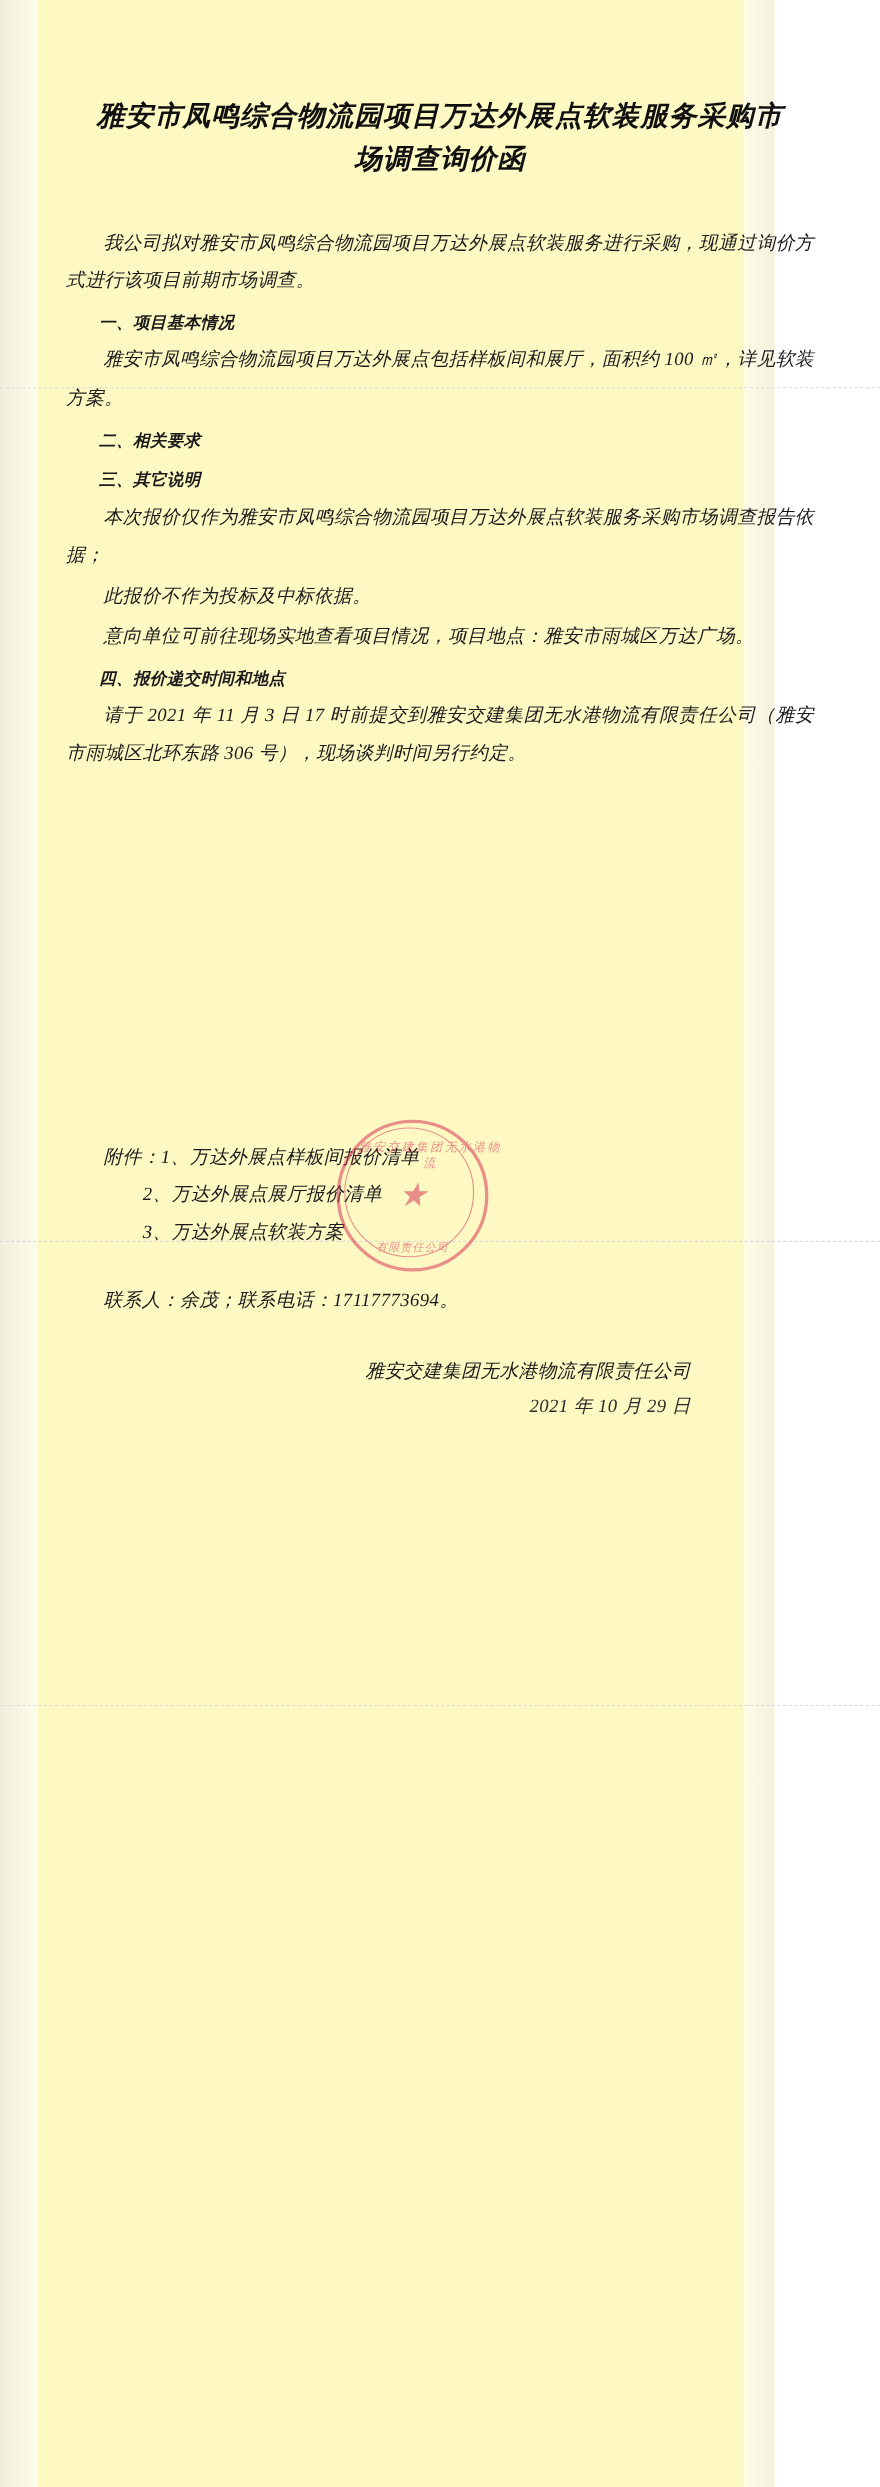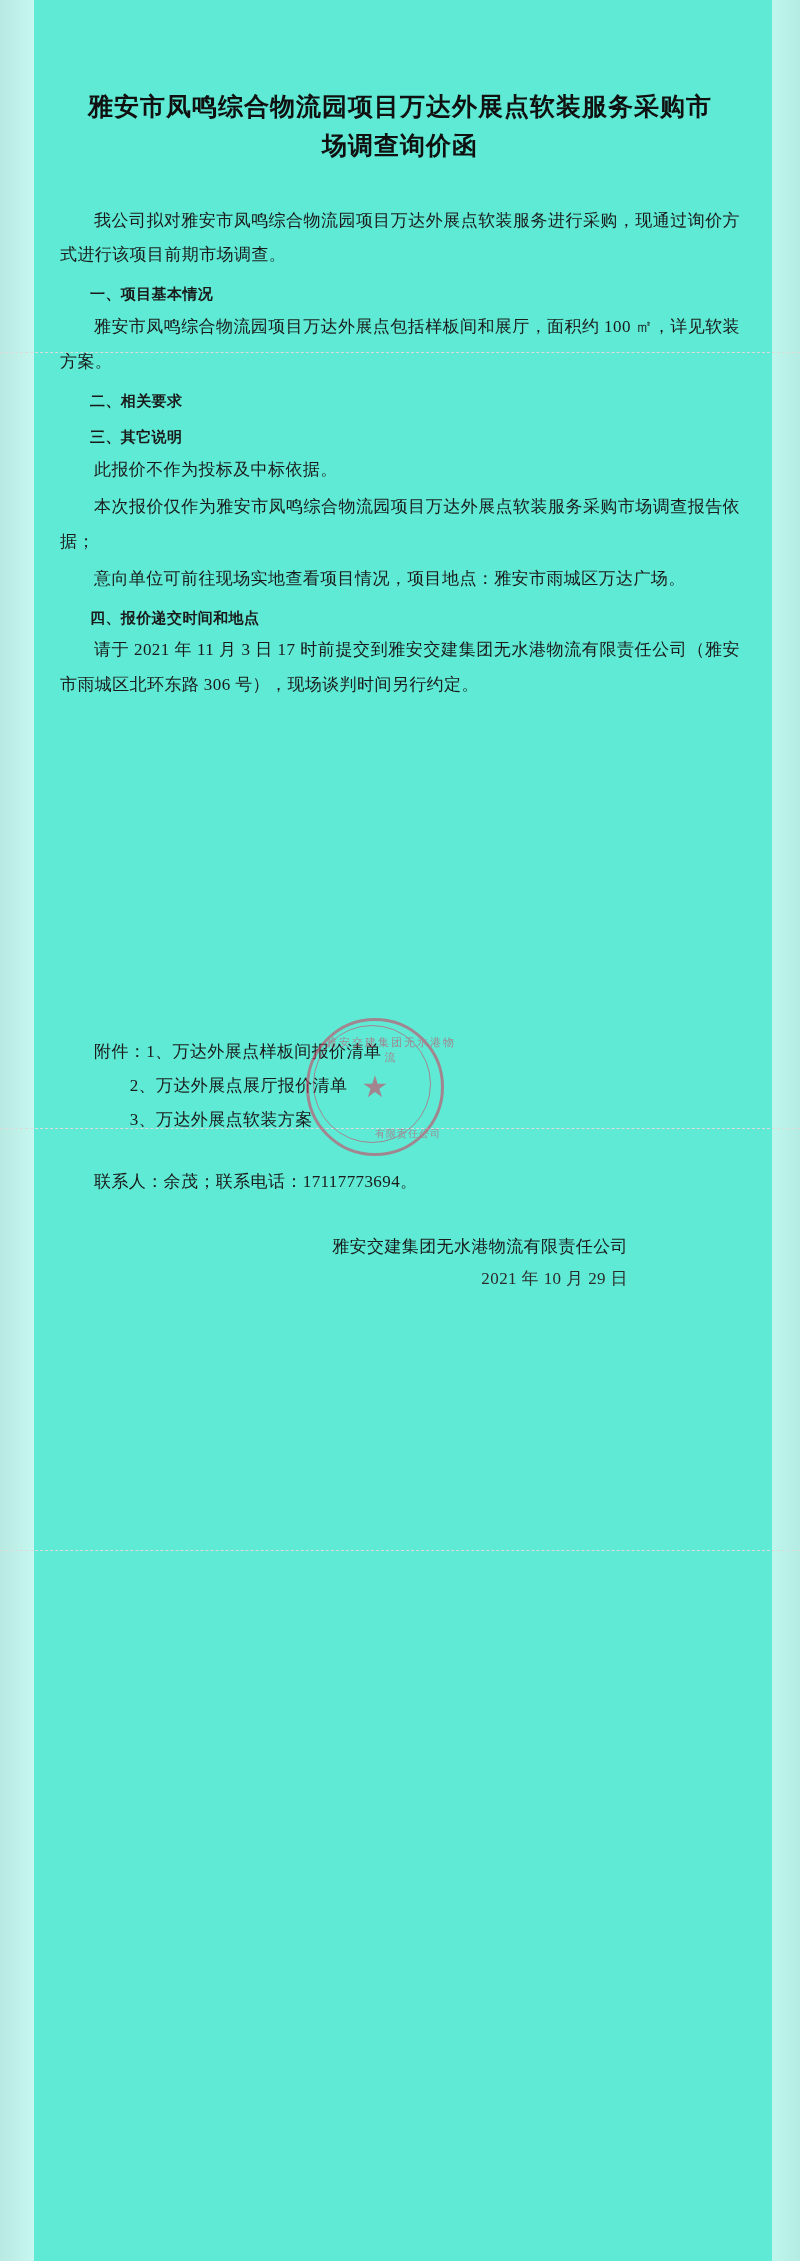--- a/index.html
+++ b/index.html
@@ -11,23 +11,24 @@
     width: 800px;
     height: 2261px;
     position: relative;
     font-family: "Liberation Serif", "DejaVu Serif", serif;
     color: #1a1a1a;
     overflow: hidden;
   }
   .page {
     position: absolute;
     left: 0; top: 0;
-    width: 800px;
+    width: 704px;
     height: 2261px;
-    background: #5eead4;
+    background: #fef9c3;
+    font-style: italic;
   }
   
   .scan-edge-left {
     position: absolute;
     left: 0; top: 0;
     width: 34px; height: 2261px;
     background: linear-gradient(to right, #e9e9e9, #ffffff);
     opacity: 0.65;
   }
   .scan-edge-right {
@@ -151,21 +152,21 @@
     width: 132px;
     text-align: center;
     font-size: 11px;
     color: #d8355a;
     letter-spacing: 2px;
   }
   .seal .seal-bottom {
     position: absolute;
     left: 0; bottom: 12px;
     width: 132px;
-    text-align: right;
+    text-align: center;
     font-size: 10px;
     color: #d8355a;
     letter-spacing: 1px;
   }
 </style>
 </head>
 <body>
 
 <div class="page">
   <div class="scan-edge-left"></div>
@@ -181,22 +182,22 @@
     <div class="body-text">
 
       <p class="para">我公司拟对雅安市凤鸣综合物流园项目万达外展点软装服务进行采购，现通过询价方式进行该项目前期市场调查。</p>
 
       <p class="section-head">一、项目基本情况</p>
       <p class="para">雅安市凤鸣综合物流园项目万达外展点包括样板间和展厅，面积约 100 ㎡，详见软装方案。</p>
 
       <p class="section-head">二、相关要求</p>
 
       <p class="section-head">三、其它说明</p>
+      <p class="para">本次报价仅作为雅安市凤鸣综合物流园项目万达外展点软装服务采购市场调查报告依据；</p>
       <p class="para">此报价不作为投标及中标依据。</p>
-      <p class="para">本次报价仅作为雅安市凤鸣综合物流园项目万达外展点软装服务采购市场调查报告依据；</p>
       <p class="para">意向单位可前往现场实地查看项目情况，项目地点：雅安市雨城区万达广场。</p>
 
       <p class="section-head">四、报价递交时间和地点</p>
       <p class="para">请于 2021 年 11 月 3 日 17 时前提交到雅安交建集团无水港物流有限责任公司（雅安市雨城区北环东路 306 号），现场谈判时间另行约定。</p>
 
     </div>
 
     <div class="spacer-block"></div>
 
     <div class="attachments">

